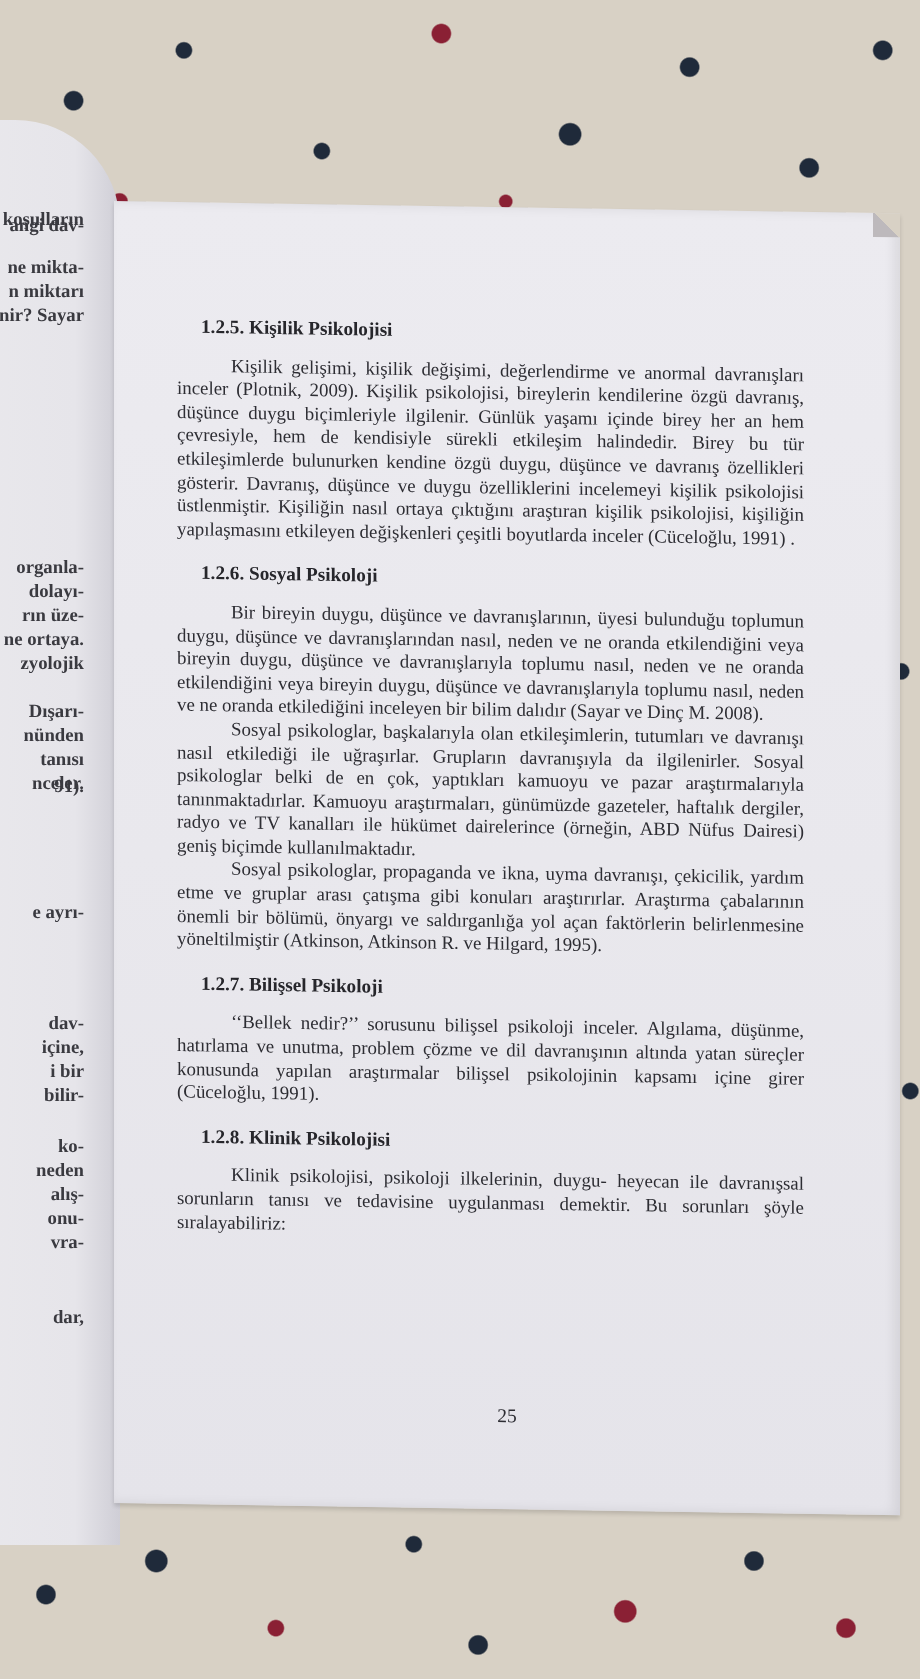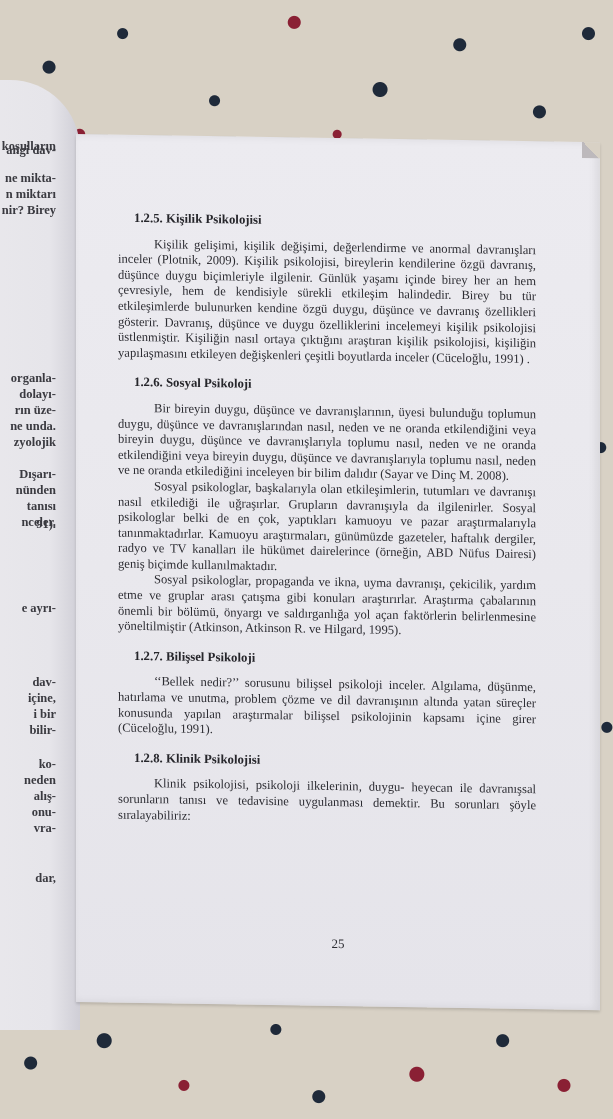--- a/index.html
+++ b/index.html
@@ -75,25 +75,25 @@
 </head>
 <body>
 
 <div class="carpet"></div>
 
 <div class="left-page">
   <div class="left-frag" style="top:58px">koşulların</div>
   <div class="left-frag" style="top:62px">angi dav-</div>
   <div class="left-frag" style="top:90px">ne mikta-</div>
   <div class="left-frag" style="top:106px">n miktarı</div>
-  <div class="left-frag" style="top:122px">nir? Birey</div>
+  <div class="left-frag" style="top:122px">nir? Sayar</div>
   <div class="left-frag" style="top:290px">organla-</div>
   <div class="left-frag" style="top:306px">dolayı-</div>
   <div class="left-frag" style="top:322px">rın üze-</div>
-  <div class="left-frag" style="top:338px">ne unda.</div>
+  <div class="left-frag" style="top:338px">ne ortaya.</div>
   <div class="left-frag" style="top:354px">zyolojik</div>
   <div class="left-frag" style="top:386px">Dışarı-</div>
   <div class="left-frag" style="top:402px">nünden</div>
   <div class="left-frag" style="top:418px">tanısı</div>
   <div class="left-frag" style="top:434px">nceler.</div>
   <div class="left-frag" style="top:436px">91).</div>
   <div class="left-frag" style="top:520px">e ayrı-</div>
   <div class="left-frag" style="top:594px">dav-</div>
   <div class="left-frag" style="top:610px">içine,</div>
   <div class="left-frag" style="top:626px">i bir</div>

